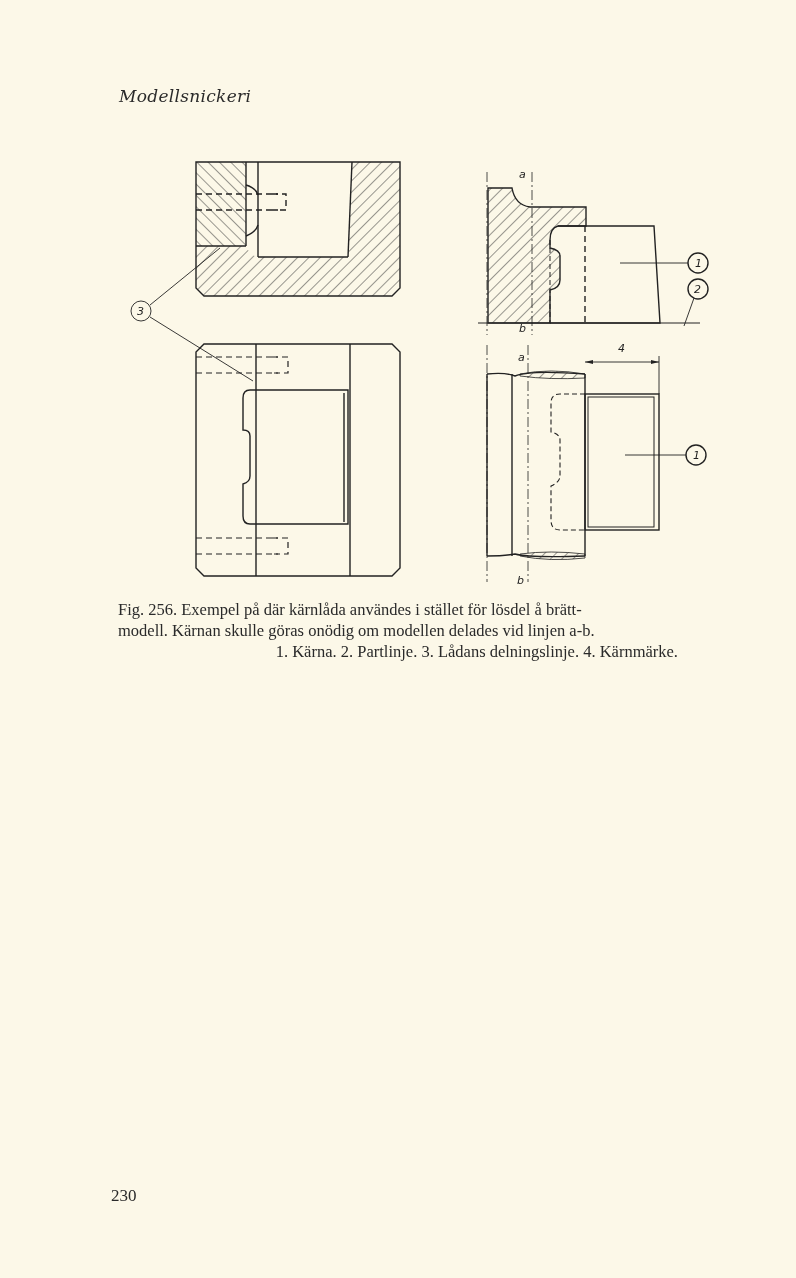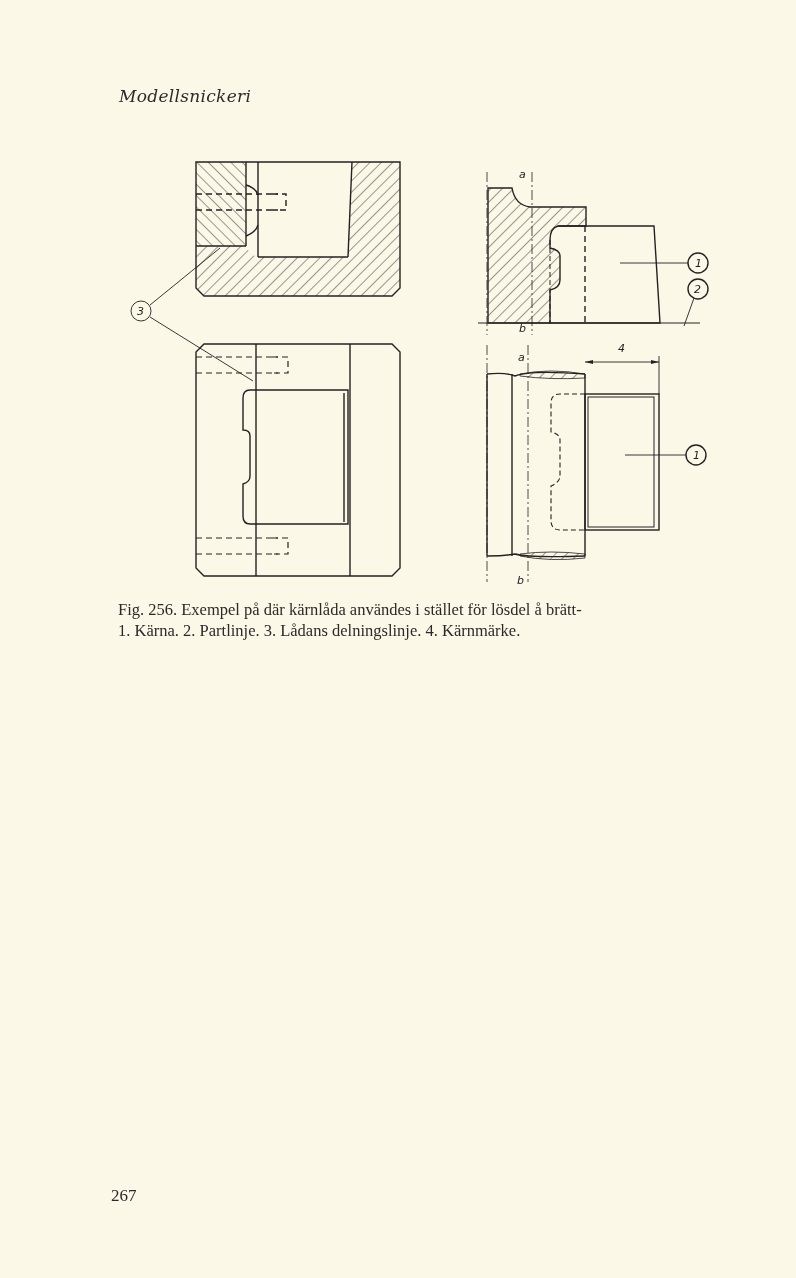--- a/index.html
+++ b/index.html
@@ -17,21 +17,21 @@
   .figure {
     position: absolute; left: 120px; top: 150px; width: 600px; height: 440px;
   }
   .figure svg { width: 600px; height: 440px; display: block; }
   .caption {
     position: absolute; left: 118px; top: 599px; width: 560px;
     font-family: "Liberation Serif", serif; font-size: 16.5px; line-height: 21px;
     text-align: justify;
   }
   .caption .line { display: block; white-space: nowrap; }
-  .caption .last { text-align: left; padding-left: 0; }
+  .caption .last { text-align: right; padding-left: 0; }
   .page-number {
     position: absolute; left: 111px; top: 1186px;
     font-family: "Liberation Serif", serif; font-size: 17px;
   }
   .lbl { font-family: "DejaVu Sans", sans-serif; font-style: italic; font-size: 11px; fill: #222; }
 </style>
 </head>
 <body>
 
 <div class="running-head">Modellsnickeri</div>
@@ -139,16 +139,17 @@
     </g>
     <text class="lbl" x="518" y="361">a</text>
     <text class="lbl" x="517" y="584">b</text>
     <text class="lbl" x="618" y="352">4</text>
     <text class="lbl" x="693" y="459">1</text>
   </svg>
 </div>
 
 <div class="caption">
   <span class="line">Fig. 256. Exempel på där kärnlåda användes i stället för lösdel å brätt-</span>
+  <span class="line">modell. Kärnan skulle göras onödig om modellen delades vid linjen a-b.</span>
   <span class="line last">1. Kärna. 2. Partlinje. 3. Lådans delningslinje. 4. Kärnmärke.</span>
 </div>
 
-<div class="page-number">267</div>
+<div class="page-number">230</div>
 
 </body></html>

